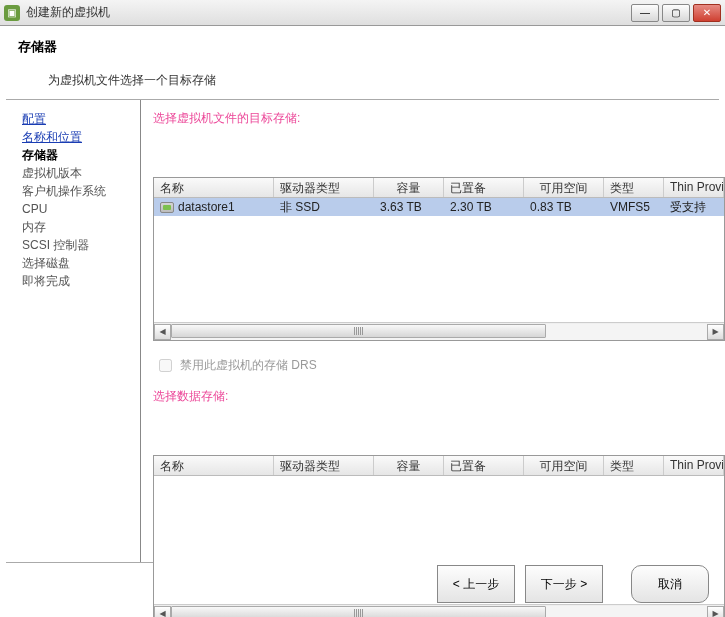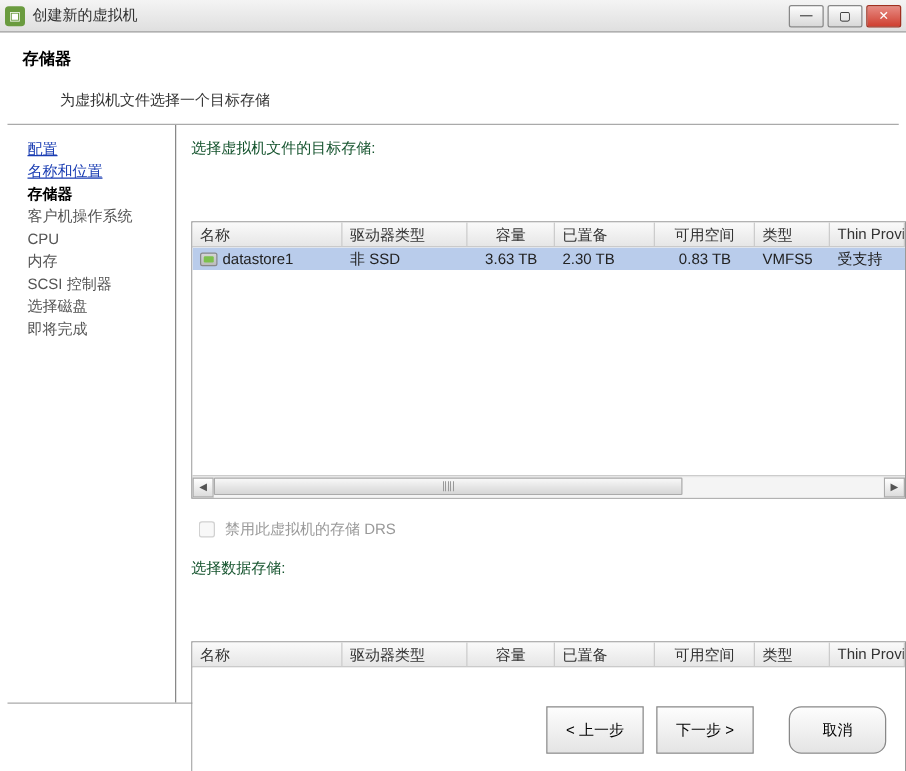--- a/index.html
+++ b/index.html
@@ -19,31 +19,31 @@
     .hr { border: none; border-top: 1px solid #aaa; margin: 0 6px; }
     
     .body { display: flex; height: 462px; }
     
     .sidebar { width: 168px; padding: 10px 6px 10px 22px; border-right: 1px solid #888; }
     .sidebar a, .sidebar div { display: block; font-size: 12px; line-height: 18px; text-decoration: none; color: #555; }
     .sidebar a.link { color: #1a3db3; text-decoration: underline; cursor: pointer; }
     .sidebar div.active { font-weight: bold; color: #000; }
     
     .main { flex: 1; padding: 10px 0 10px 12px; display: flex; flex-direction: column; }
-    .section-label { color: #14532d; margin-bottom: 6px; }
+    .section-label { color: #ec4899; margin-bottom: 6px; }
     
     .table-wrap { border: 1px solid #999; position: relative; margin-top: 44px; }
     .thead { display: flex; background: linear-gradient(#fafafa, #e6e6e6); border-bottom: 1px solid #bbb; height: 20px; }
     .th { border-right: 1px solid #ccc; padding: 2px 6px; font-size: 12px; color: #333; white-space: nowrap; overflow: hidden; }
     .th.right { text-align: center; }
-    .tbody { background: #fff; height: 182px; overflow: hidden; }
+    .tbody { background: #fff; height: 124px; overflow: hidden; }
     .tr { display: flex; height: 18px; align-items: center; }
     .tr.selected { background: #b9cceb; }
     .td { padding: 1px 6px; font-size: 12px; color: #222; white-space: nowrap; overflow: hidden; }
-    .td.right { text-align: center; }
+    .td.right { text-align: left; }
     .ds-icon { width: 14px; height: 11px; background: linear-gradient(#d5d5d5,#bcbcbc); border: 1px solid #888; border-radius: 2px; display: inline-block; vertical-align: middle; margin-right: 4px; position: relative; }
     .ds-icon::after { content:""; position:absolute; left:2px; top:2px; width:8px; height:5px; background:#7cc04d; border-radius:1px; }
     
     .scrollbar-h { height: 18px; background: #efefef; border-top: 1px solid #ccc; display: flex; align-items: center; }
     .sb-btn { width: 17px; height: 16px; background: linear-gradient(#fff,#dcdcdc); border: 1px solid #aaa; display:flex; align-items:center; justify-content:center; font-size:8px; color:#555; }
     .sb-track { flex: 1; height: 16px; background: #f4f4f4; position: relative; }
     .sb-thumb { position:absolute; left:0; top:0; height:14px; width:70%; background: linear-gradient(#f8f8f8,#d6d6d6); border:1px solid #aaa; border-radius:1px; display:flex; align-items:center; justify-content:center; }
     .sb-grip { width:10px; height:8px; background: repeating-linear-gradient(90deg,#999,#999 1px,transparent 1px,transparent 2px); }
     
     .checkbox-row { margin: 16px 0 14px 6px; display: flex; align-items: center; gap: 8px; color: #999; }
@@ -75,20 +75,21 @@
   <div class="sub">为虚拟机文件选择一个目标存储</div>
 </div>
 
 <hr class="hr">
 
 <div class="body">
   <div class="sidebar">
     <a class="link">配置</a>
     <a class="link">名称和位置</a>
     <div class="active">存储器</div>
+    <div>虚拟机版本</div>
     <div>客户机操作系统</div>
     <div>CPU</div>
     <div>内存</div>
     <div>SCSI 控制器</div>
     <div>选择磁盘</div>
     <div>即将完成</div>
   </div>
 
   <div class="main">
     <div class="section-label">选择虚拟机文件的目标存储:</div>

